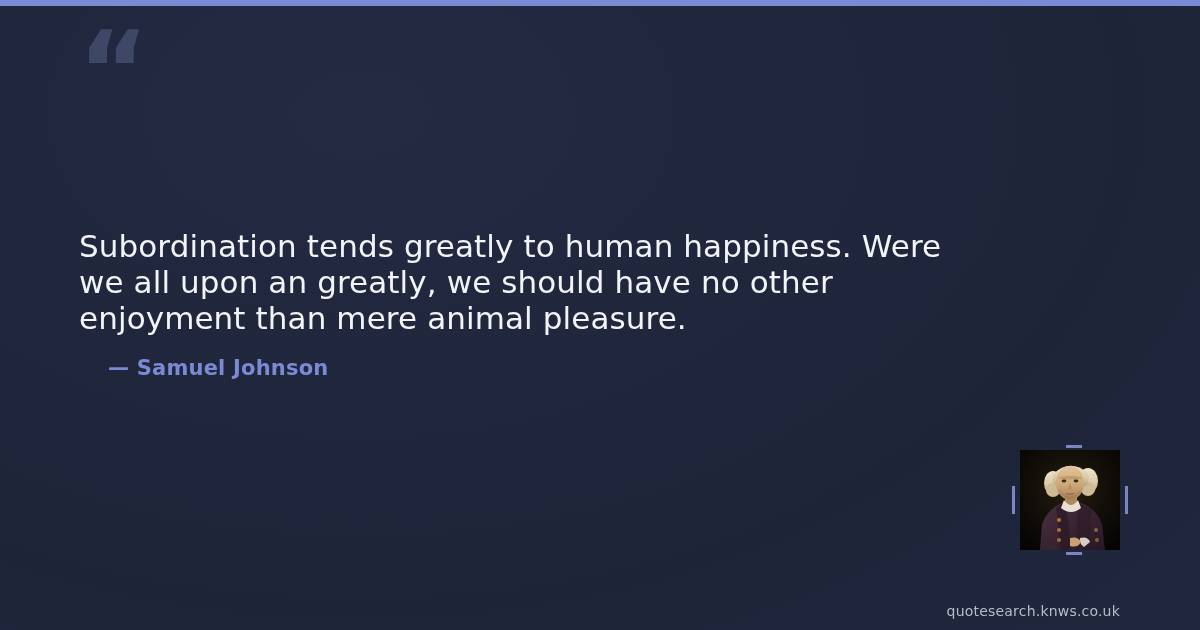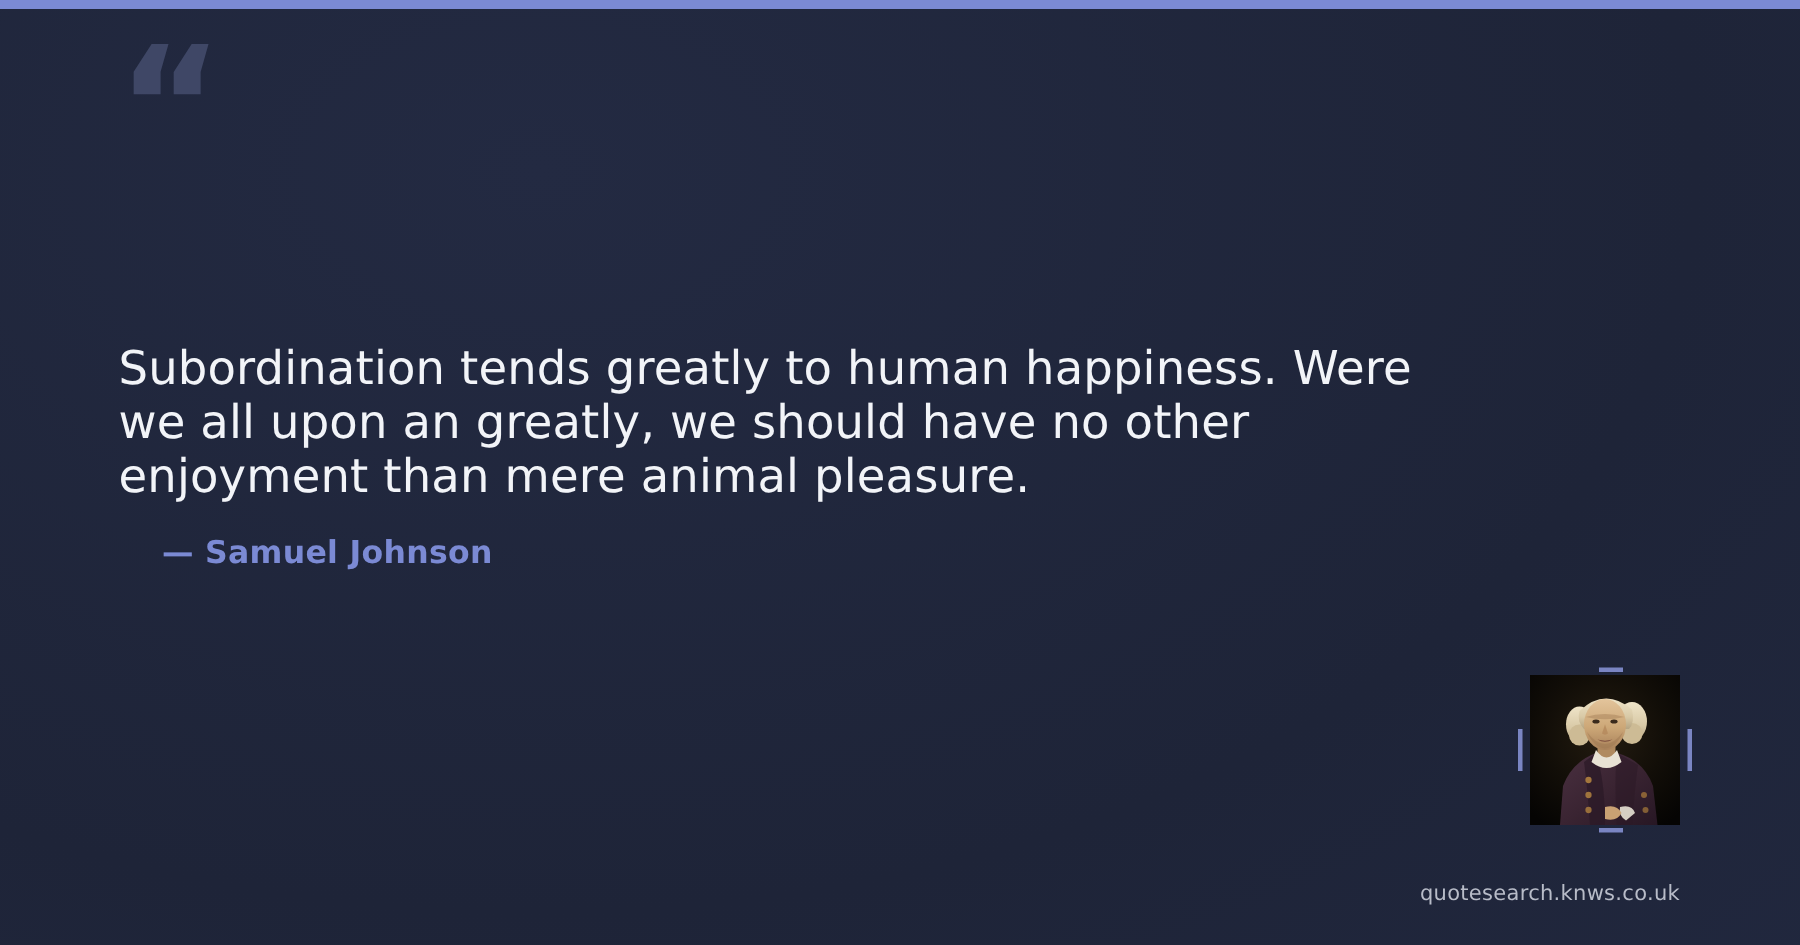--- a/index.html
+++ b/index.html
@@ -116,21 +116,21 @@
     top:102px;
     left:46px;
     width:16px;
     height:3px;
   }
 
   
   #watermark {
     position:absolute;
     right:80px;
-    bottom:26px;
+    bottom:11px;
     font-family:"DejaVu Sans", sans-serif;
     font-size:14px;
     color:#b8bcc8;
     letter-spacing:0.2px;
   }
 </style>
 </head>
 <body>
 
 <div id="card">

